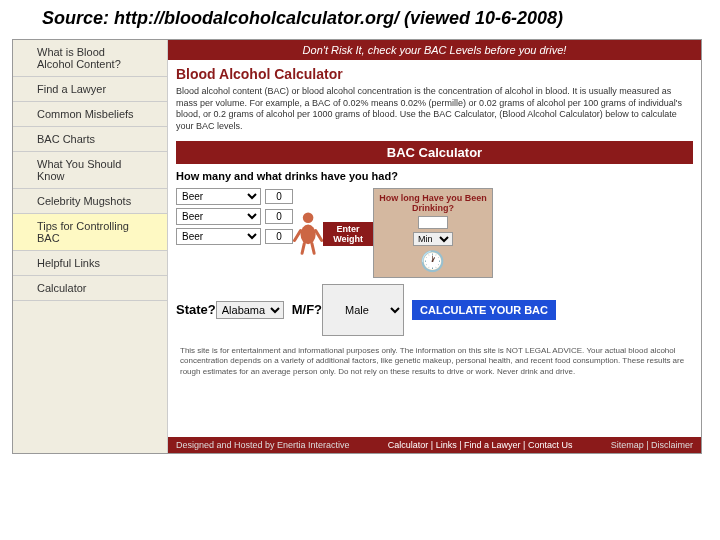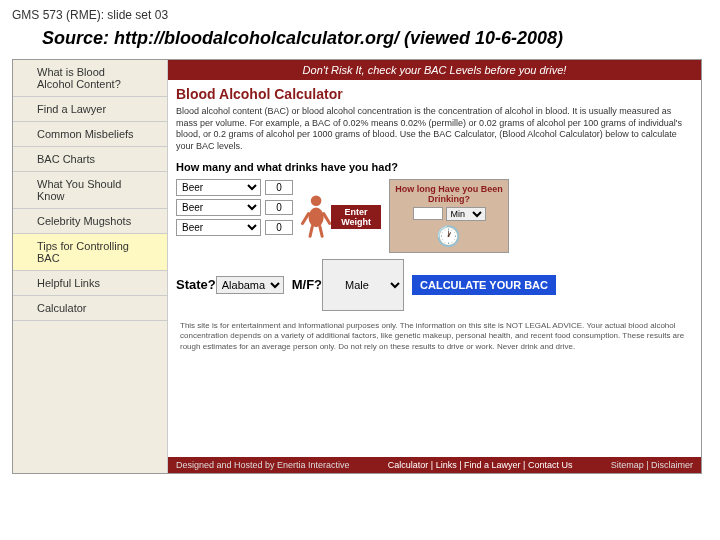--- a/index.html
+++ b/index.html
@@ -114,21 +114,20 @@
     }
 
     .calculator-question {
       font-size: 11px;
       font-weight: bold;
       margin-bottom: 6px;
     }
 
     .calc-main {
       display: flex;
-      gap: 8px;
     }
 
     .drink-inputs {
       flex: 0 0 auto;
     }
 
     .drink-row {
       display: flex;
       align-items: center;
       margin-bottom: 3px;
@@ -189,20 +188,21 @@
       font-weight: bold;
       color: #8b1a1a;
       text-align: center;
       margin-bottom: 3px;
     }
 
     .drinking-time-row {
       display: flex;
       align-items: center;
       gap: 3px;
+      flex-direction: column;
     }
 
     .time-input {
       width: 30px;
       font-size: 10px;
       border: 1px solid #999;
     }
 
     .time-select {
       width: 40px;
@@ -280,21 +280,20 @@
     }
 
     .footer-links {
       color: #fff;
     }
   </style>
 </head>
 <body>
 
 <div class="page-wrapper">
-  <div class="page-title">GMS 573 (RME): slide set 03</div>
   <div class="source-line">Source: http://bloodalcoholcalculator.org/ (viewed 10-6-2008)</div>
 
   <div class="browser-frame">
 
     <div class="sidebar">
       <div class="sidebar-item">
         <span>What is Blood Alcohol Content?</span>
       </div>
       <div class="sidebar-item">
         <span>Find a Lawyer</span>
@@ -323,20 +322,21 @@
     </div>
 
     <div class="main-content">
 
       <div class="top-banner">Don't Risk It, check your BAC Levels before you drive!</div>
 
       <div class="content-body">
         <div class="blood-alcohol-title">Blood Alcohol Calculator</div>
         <div class="description-text">Blood alcohol content (BAC) or blood alcohol concentration is the concentration of alcohol in blood. It is usually measured as mass per volume. For example, a BAC of 0.02% means 0.02% (permille) or 0.02 grams of alcohol per 100 grams of individual's blood, or 0.2 grams of alcohol per 1000 grams of blood. Use the BAC Calculator, (Blood Alcohol Calculator) below to calculate your BAC levels.</div>
 
+        <div class="bac-calculator-bar">BAC Calculator</div>
 
         <div class="calculator-question">How many and what drinks have you had?</div>
 
         <div class="calc-main">
 
           <div class="drink-inputs">
             <div class="drink-row">
               <select class="drink-select">
                 <option>Beer</option>
               </select>

